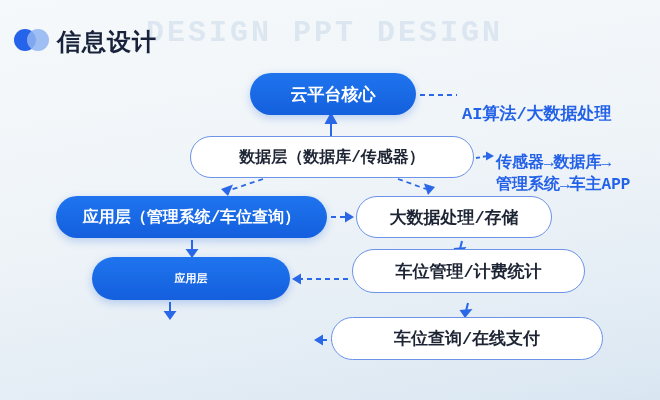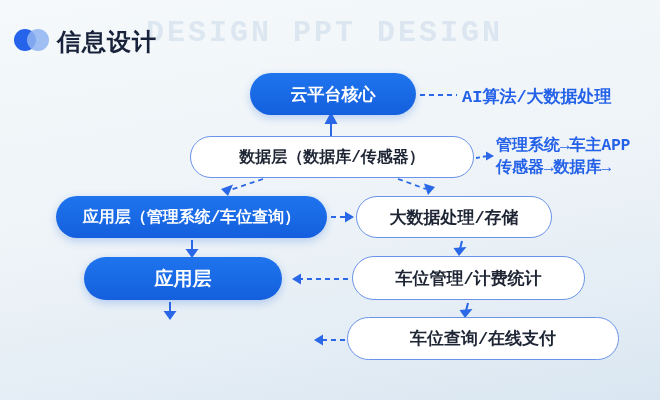--- a/index.html
+++ b/index.html
@@ -43,27 +43,27 @@
   }
   .node.white{
     background:#ffffff;
     border:1.5px solid #6b93e8;
     color:#1d2433;
   }
   #node-cloud-core      {left:250px;top:73px; width:166px;height:42px;font-size:17px;}
   #node-data-layer      {left:190px;top:136px;width:284px;height:42px;font-size:16px;}
   #node-app-layer-full  {left:56px; top:196px;width:271px;height:42px;font-size:16px;}
   #node-realtime        {left:356px;top:196px;width:196px;height:42px;font-size:17px;}
-  #node-app-layer       {left:84px; top:257px;width:198px;height:43px;font-size:19px;}
-  #node-parking-mgmt    {left:352px;top:256px;width:233px;height:44px;font-size:17px;}
+  #node-app-layer       {left:92px; top:257px;width:198px;height:43px;font-size:11px;}
+  #node-parking-mgmt    {left:352px;top:249px;width:233px;height:44px;font-size:17px;}
   #node-user-end        {left:34px; top:318px;width:274px;height:43px;font-size:16px;}
-  #node-parking-query   {left:347px;top:317px;width:272px;height:43px;font-size:17px;}
+  #node-parking-query   {left:331px;top:317px;width:272px;height:43px;font-size:17px;}
   
   .note{
-    position:absolute;color:#2361e8;font-weight:bold;white-space:nowrap;
+    position:absolute;color:#2361e8;font-weight:bold;white-space:nowrap;margin-top:17px;
   }
   #note-ai{left:462px;top:85px;font-size:17px;}
   #note-flow{left:496px;top:135px;font-size:16px;line-height:22px;}
   
   svg.overlay{position:absolute;left:0;top:0;pointer-events:none;}
 </style>
 </head>
 <body>
 
 <div class="stage">
@@ -148,17 +148,17 @@
   <div class="node blue" id="node-app-layer">应用层</div>
 
   <div class="node white" id="node-parking-mgmt">车位管理/计费统计</div>
 
 
   <div class="node white" id="node-parking-query">车位查询/在线支付</div>
 
   <div class="note" id="note-ai">AI算法/大数据处理</div>
 
   <div class="note" id="note-flow">
+    <div>传感器→数据库→</div>
     <div>管理系统→车主APP</div>
-    <div>传感器→数据库→</div>
   </div>
 
 </div>
 
 </body></html>

